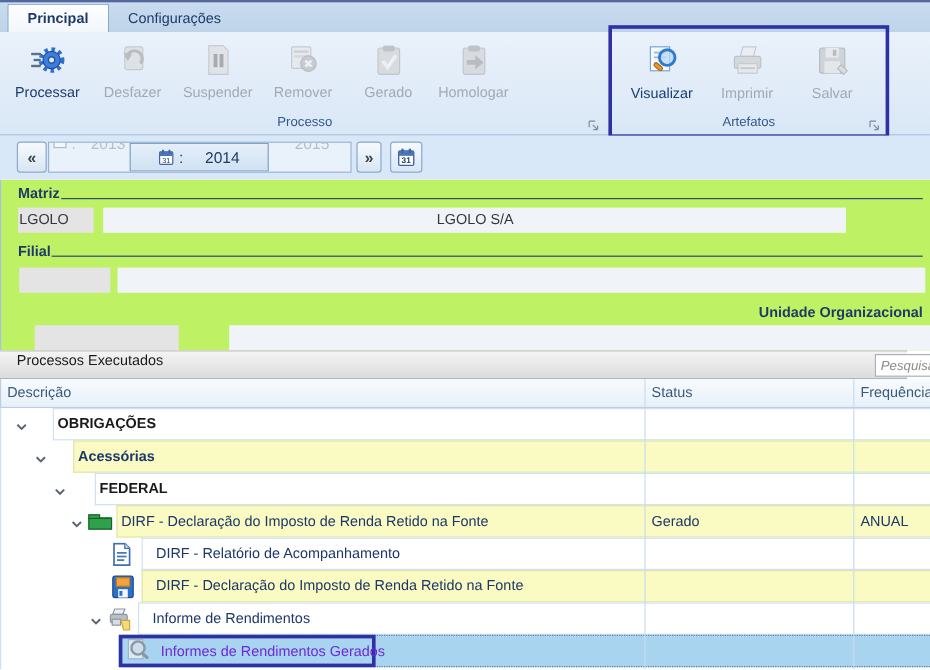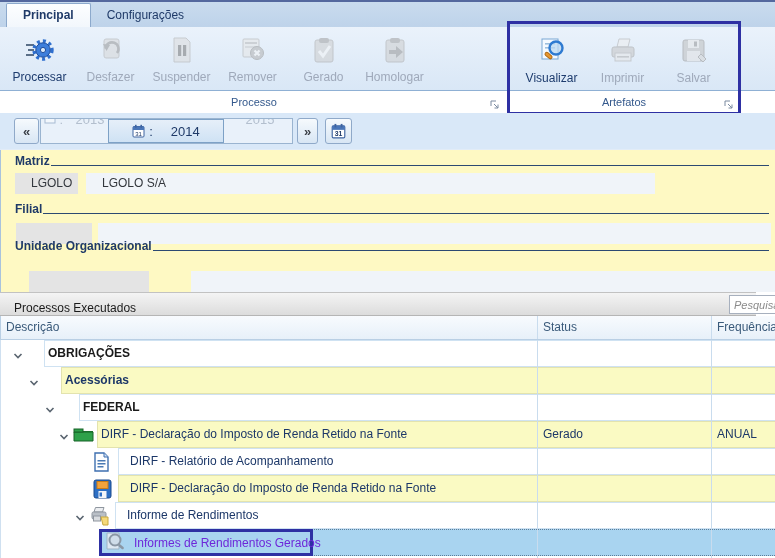--- a/index.html
+++ b/index.html
@@ -9,21 +9,21 @@
 
   
   .tabstrip { position:absolute; left:0; top:0; width:775px; height:27px;
               background:linear-gradient(#c9dbee,#bed3ea);
               border-top:2px solid #54689e; display:flex; align-items:flex-end; padding-left:6px; }
   .tab { padding:4px 16px 5px 16px; font-size:12px; color:#1f3a68; cursor:default; }
   .tab.active { background:linear-gradient(#fdfeff,#f2f7fc); border:1px solid #8ca9cc; border-bottom:none;
                 border-radius:2px 2px 0 0; font-weight:bold;text-align:right; }
 
   
-  .ribbon { position:absolute; left:0; top:27px; width:775px; height:64px;
+  .ribbon { position:absolute; left:0; top:27px; width:775px; height:86px;
             background:linear-gradient(#eaf2fb,#d9e7f6); border-bottom:1px solid #8fb0d4; }
   .rgroup { position:absolute; top:0; height:85px; }
   .rgroup .btnrow { display:flex; align-items:flex-start; }
   .rb-btn { width:71px; height:68px; padding-top:7px; display:flex; flex-direction:column; align-items:center;
             border-radius:3px; }
   .rb-btn .ic { height:32px; display:flex; align-items:center; justify-content:center; }
   .rb-btn .lbl { margin-top:4px; font-size:12px; color:#1e3c6e; white-space:nowrap; }
   .rb-btn.disabled .lbl { color:#9fa9ba; }
   .rb-btn.disabled svg { filter:grayscale(1); opacity:.55; }
   .gcaption { position:absolute; left:0; right:0; bottom:2px; height:14px; text-align:center;
@@ -41,33 +41,33 @@
           display:flex; align-items:center; justify-content:center; }
   .ystrip { position:absolute; left:40px; top:5px; width:253px; height:26px; background:#e9f1fa;
             border:1px solid #9ab4d0; display:flex; overflow:hidden; }
   .yseg { position:relative; height:100%; }
   .yseg.faded { color:#b3bfce; }
   .yseg.sel { background:linear-gradient(#e6eff9,#cfe2f4); border:1px solid #7da1c6;
               display:flex; align-items:center; justify-content:center; gap:4px; color:#1f3a68; font-size:13px; }
   .ghost { position:absolute; top:-7px; font-size:13px; color:#b3bfce; }
 
   
-  .formarea { position:absolute; left:0; top:150px; width:775px; height:142px; background:#fef9c3;
+  .formarea { position:absolute; left:0; top:150px; width:775px; height:142px; background:#bef264;
               border-left:1px solid #a8c3dd; }
   .frow { position:absolute; left:14px; right:6px; display:flex; align-items:flex-end; }
   .flabel { font-weight:bold; color:#1f3a68; font-size:12px; white-space:nowrap; }
   .rule { flex:1; border-bottom:1px solid #2c4a72; margin-bottom:2px; margin-left:1px; }
-  .ffield { position:absolute; height:21px; line-height:21px; padding-left:16px; font-size:12px; color:#33373d; }
+  .ffield { position:absolute; height:21px; line-height:21px; padding-left:1px; font-size:12px; color:#33373d; }
   .ffield.code { background:#e4e4e4; }
   .ffield.val  { background:#f0f4f9; }
 
   
   .secbar { position:absolute; left:0; top:292px; width:756px; height:24px;
             background:linear-gradient(#f4f4f4,#dcdcdc); border-top:1px solid #c2c2c2;
-            border-bottom:1px solid #b5b5b5; display:flex; align-items:flex-end; }
+            border-bottom:1px solid #b5b5b5; display:flex; align-items:flex-start; }
   .secbar .title { margin-left:14px; color:#1a1a1a; font-size:12px; }
   .search { position:absolute; left:729px; top:2px; width:70px; height:19px; border:1px solid #a7b0be;
             background:#fff; font-family:"Liberation Sans",sans-serif; font-size:11px; padding:0 4px;
             font-style:italic; color:#555; }
   .search::placeholder { color:#8a8a8a; font-style:italic; }
 
   
   .gridhead { position:absolute; left:0; top:316px; width:775px; height:24px;
               background:linear-gradient(#f8fbfe,#e7f0f9); border-bottom:1px solid #b9cfe4;
               border-left:1px solid #b9cfe4; }
@@ -276,30 +276,30 @@
       </span>
     </div>
   </div>
 
   <div class="formarea">
     <div class="frow" style="top:4px;">
       <span class="flabel">Matriz</span>
         <span class="rule"></span>
     </div>
     <div class="ffield code" style="left:14px; top:23px; width:63px;">LGOLO</div>
-    <div class="ffield val" style="left:85px; top:23px; width:569px;">LGOLO S/A</div>
+    <div class="ffield val" style="left:85px; top:23px; width:619px;text-align:center;">LGOLO S/A</div>
 
     <div class="frow" style="top:52px;">
       <span class="flabel">Filial</span>
         <span class="rule"></span>
     </div>
     <div class="ffield code" style="left:15px; top:73px; width:76px;"></div>
     <div class="ffield val" style="left:97px; top:73px; width:673px;"></div>
 
-    <div class="frow" style="top:89px;">
+    <div class="frow" style="top:103px;flex-direction:column;">
       <span class="flabel">Unidade Organizacional</span>
         <span class="rule"></span>
     </div>
     <div class="ffield code" style="left:28px; top:121px; width:120px;"></div>
     <div class="ffield val" style="left:190px; top:121px; width:585px;"></div>
   </div>
 
   <div class="secbar">
     <span class="title">Processos Executados</span>
     <input class="search" type="text" placeholder="Pesquisar" style="">

